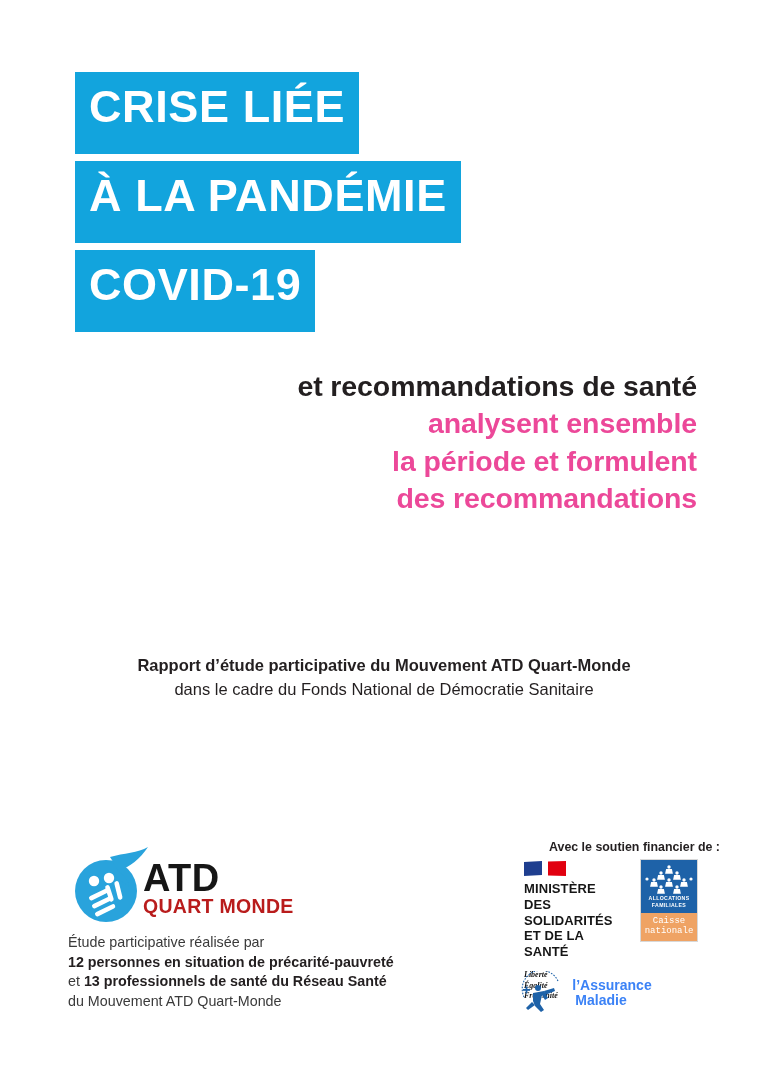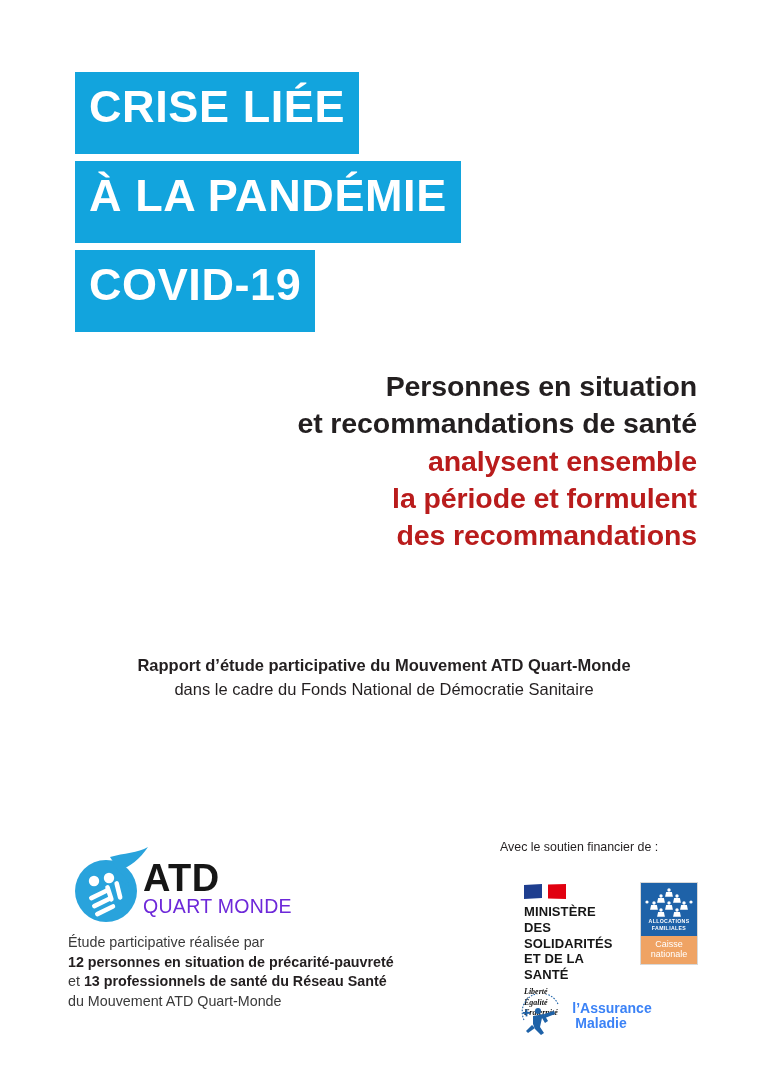--- a/index.html
+++ b/index.html
@@ -48,21 +48,21 @@
     text-align: right;
   }
   .subtitle-line {
     display: block;
     font-weight: bold;
     font-size: 28.5px;
     line-height: 1.31;
     letter-spacing: -0.1px;
   }
   .subtitle-line.dark { color: #231f20; }
-  .subtitle-line.blue { color: #b91c1c; }
+  .subtitle-line.blue { color: #ec4899; }
 
   
   #report-block {
     position: absolute;
     left: 0;
     right: 0;
     top: 654px;
     text-align: center;
   }
   .report-line-1 {
@@ -103,25 +103,25 @@
   .atd-name {
     display: block;
     font-weight: bold;
     font-size: 38px;
     line-height: 0.93;
     letter-spacing: 0.5px;
     color: #161616;
   }
   .atd-tagline {
     display: block;
-    font-weight: normal;
+    font-weight: bold;
     font-size: 19.5px;
     line-height: 1.12;
     letter-spacing: 0.3px;
-    color: #6d28d9;
+    color: #b91c1c;
   }
 
   
   #credits-block {
     position: absolute;
     left: 68px;
     top: 933px;
     width: 400px;
   }
   .credit-line {
@@ -137,23 +137,24 @@
     position: absolute;
     left: 500px;
     top: 840px;
     width: 230px;
   }
   #sponsor-heading {
     display: block;
     font-size: 12.4px;
     line-height: 1.2;
     color: #231f20;
-    text-align: left;
-    margin-bottom: 27px;
+    text-align: right;
+    margin-bottom: 4px;
     padding-right: 10px;
+    font-weight: bold;
   }
   #sponsor-row {
     position: relative;
     height: 88px;
   }
 
   
   #ministry-logo {
     position: absolute;
     left: 24px;
@@ -168,21 +169,21 @@
   }
   .ministry-line {
     display: block;
     font-weight: bold;
     font-size: 13px;
     line-height: 1.22;
     letter-spacing: 0.1px;
     color: #161616;
   }
   #ministry-motto {
-    margin-top: 4px;
+    margin-top: 10px;
   }
   .motto-line {
     display: block;
     font-family: "Liberation Serif", serif;
     font-style: italic;
     font-weight: bold;
     font-size: 8px;
     line-height: 1.3;
     color: #161616;
   }
@@ -214,21 +215,21 @@
     letter-spacing: 0.35px;
   }
   #caf-bottom {
     background: #efa364;
     padding: 3px 2px 4px 2px;
     text-align: center;
   }
   .caf-bottom-line {
     display: block;
     color: #ffffff;
-    font-family: Liberation Sans, sans-serif;
+    font-family: Liberation Mono, monospace;
     font-size: 9px;
     line-height: 1.15;
   }
 
   
   #am-logo {
     position: absolute;
     left: 18px;
     top: 112px;
     width: 150px;
@@ -266,21 +267,20 @@
   </div>
   <div class="title-row">
     <span class="title-bar">À LA PANDÉMIE</span>
   </div>
   <div class="title-row">
     <span class="title-bar">COVID-19</span>
   </div>
 </div>
 
 <div id="subtitle-block">
-  <span class="subtitle-line dark">Personnes en situation</span>
   <span class="subtitle-line dark">et recommandations de santé</span>
   <span class="subtitle-line blue">analysent ensemble</span>
   <span class="subtitle-line blue">la période et formulent</span>
   <span class="subtitle-line blue">des recommandations</span>
 </div>
 
 <div id="report-block">
   <span class="report-line-1">Rapport d’étude participative du Mouvement ATD Quart-Monde</span>
   <span class="report-line-2">dans le cadre du Fonds National de Démocratie Sanitaire</span>
 </div>

